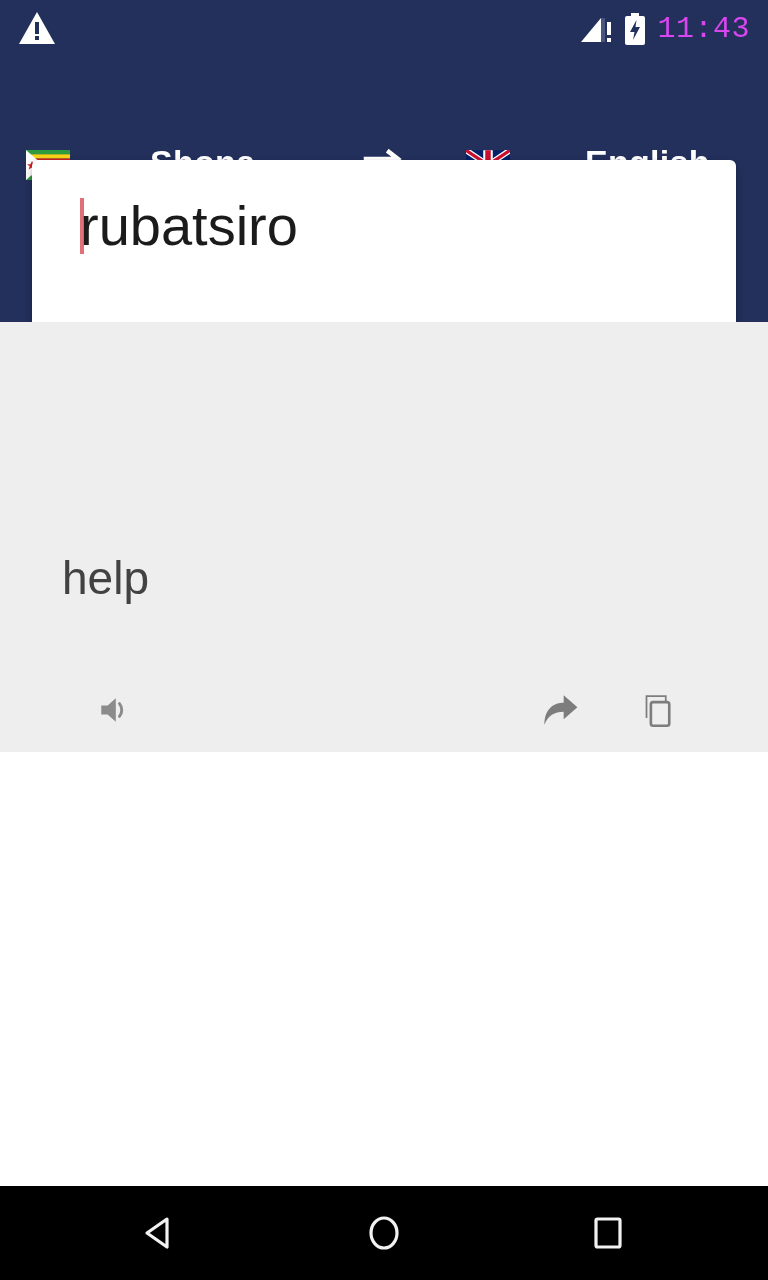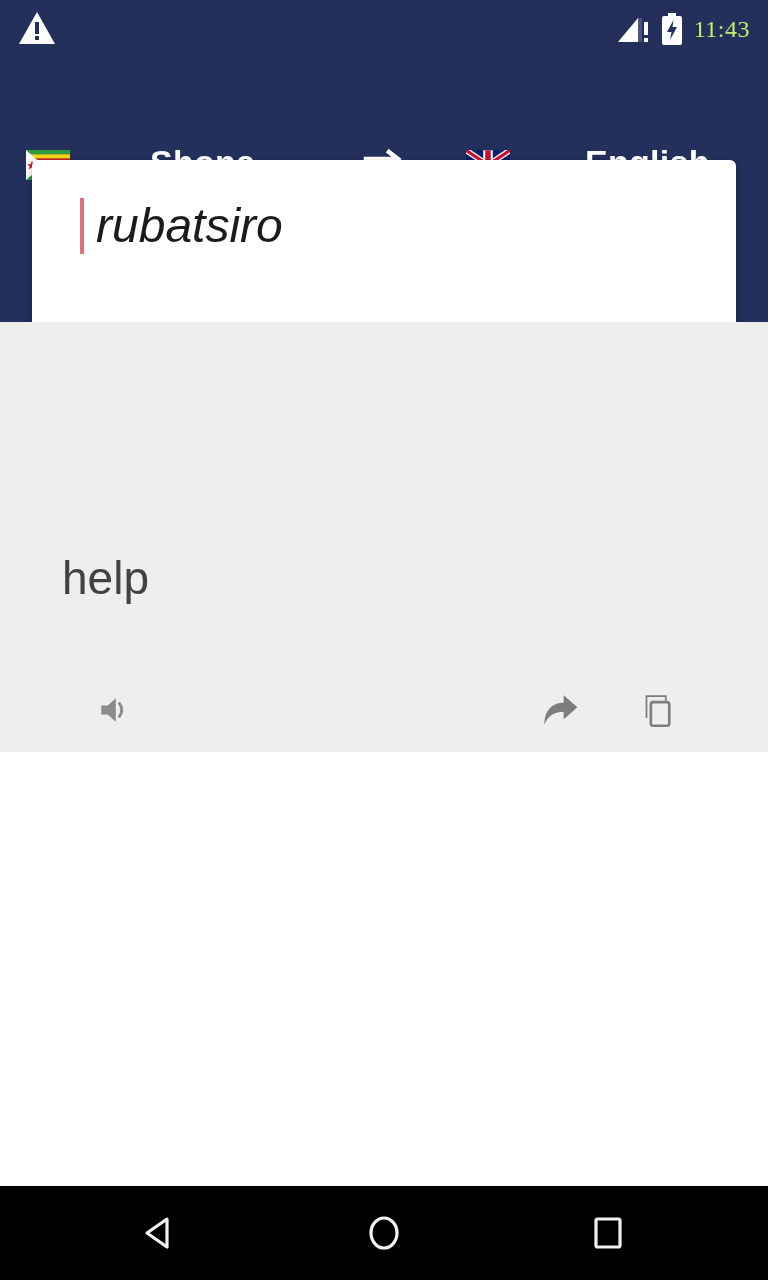--- a/index.html
+++ b/index.html
@@ -20,22 +20,22 @@
     position:absolute; left:0; top:0; width:768px; height:58px;
   }
   .warn-icon { position:absolute; left:18px; top:10px; width:38px; height:36px; }
   .status-right {
     position:absolute; right:18px; top:0; height:58px;
     display:flex; align-items:center; gap:10px;
   }
   .signal-wrap { position:relative; width:34px; height:30px; display:flex; align-items:flex-end; }
   .battery-ico { width:24px; height:32px; }
   .clock {
-    color:#bef264; font-size:24px; letter-spacing:0.5px;
-    font-family:Liberation Serif, serif;
+    color:#d946ef; font-size:30px; letter-spacing:0.5px;
+    font-family:Liberation Mono, monospace;
   }
 
   
   .langbar {
     position:absolute; left:0; top:58px; width:768px; height:100px;
   }
   .flag { position:absolute; top:92px; width:44px; height:30px; }
   .flag-zw { left:26px; }
   .flag-uk { left:466px; }
   .lang-label {
@@ -55,24 +55,23 @@
     box-shadow:0 4px 10px rgba(0,0,0,0.22), 0 1px 3px rgba(0,0,0,0.12);
   }
   .input-row {
     position:absolute; left:0; top:0; width:704px; height:120px;
   }
   .caret {
     position:absolute; left:48px; top:38px; width:4px; height:56px;
     background:#e0707a;
   }
   .search-text {
-    position:absolute; left:64px; top:34px; width:520px; height:64px;
-    font-size:48px; color:#1b1b1b; line-height:64px; white-space:nowrap;
+    position:absolute; left:48px; top:34px; width:520px; height:64px;
+    font-size:56px; color:#1b1b1b; line-height:64px; white-space:nowrap;
     overflow:hidden;
-    font-style:italic;
   }
   .clear-btn {
     position:absolute; left:625px; top:200px; width:56px; height:56px;
   }
   .clear-btn-inner { position:absolute; left:0; top:0; width:56px; height:56px; }
   .fab {
     position:absolute; left:613px; top:375px; width:78px; height:78px;
     background:#6aa634; border-radius:50%;
     box-shadow:0 4px 8px rgba(0,0,0,0.26), 0 2px 4px rgba(0,0,0,0.16);
     display:flex; align-items:center; justify-content:center;

